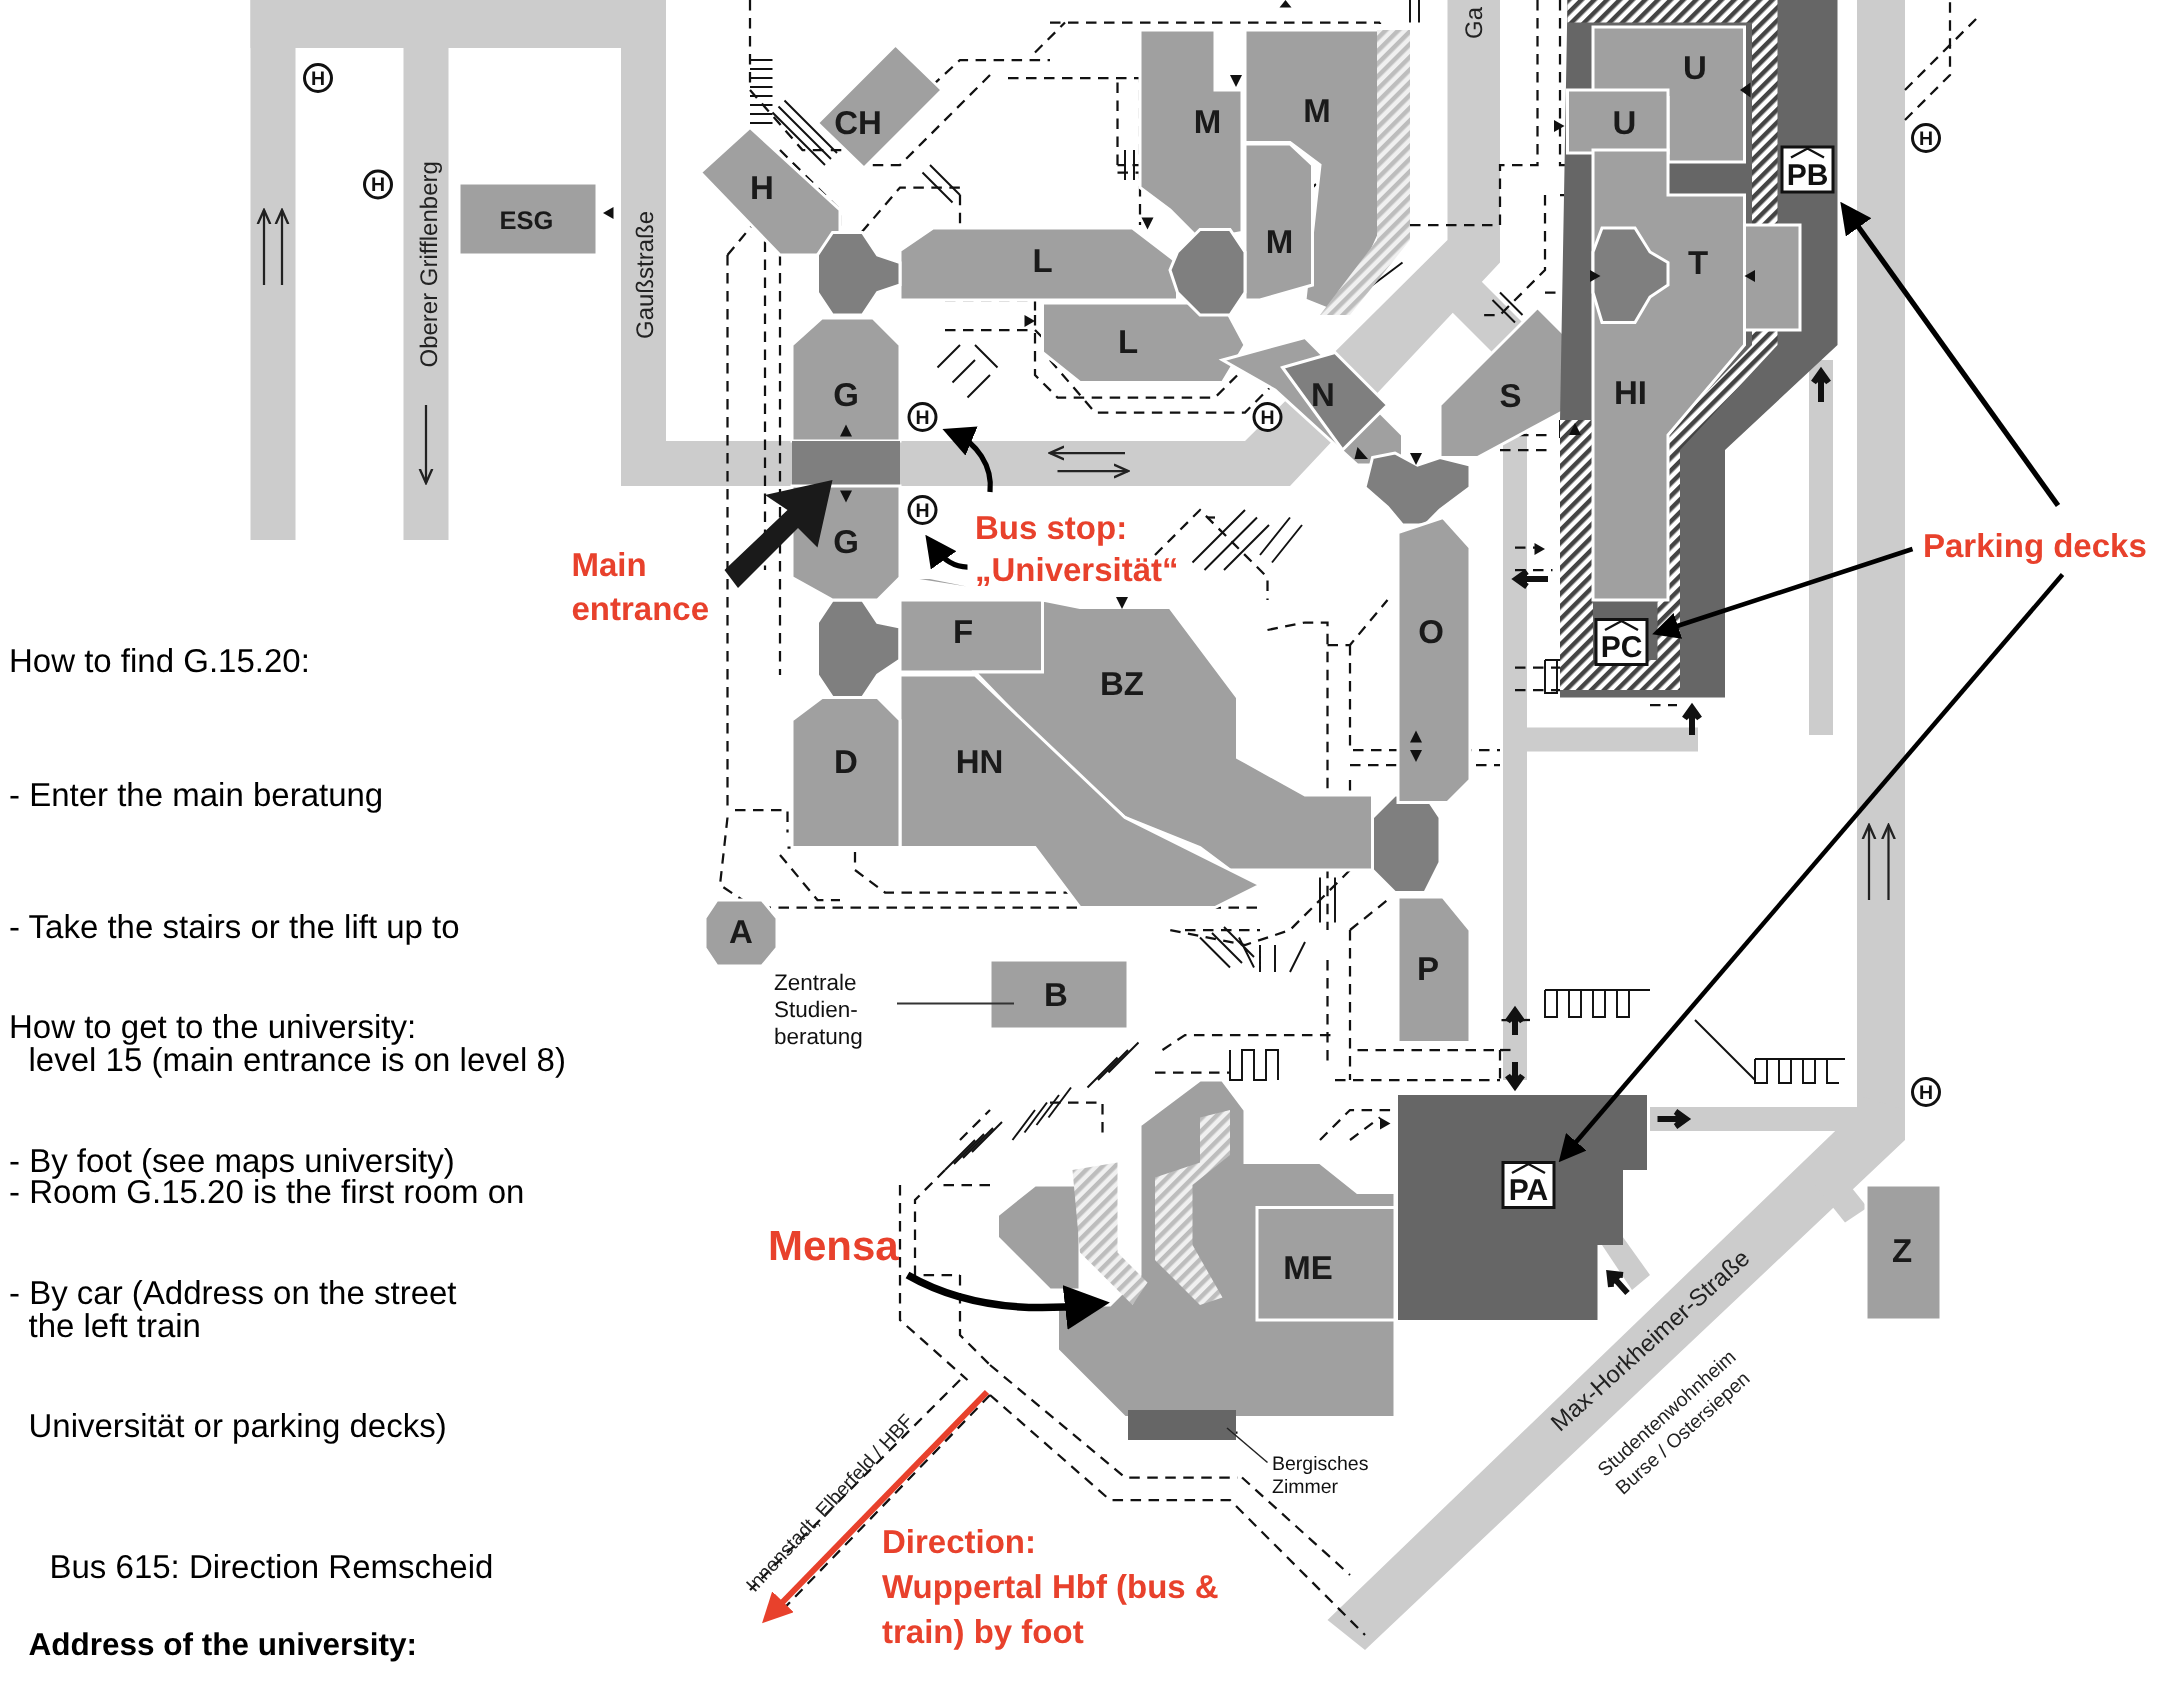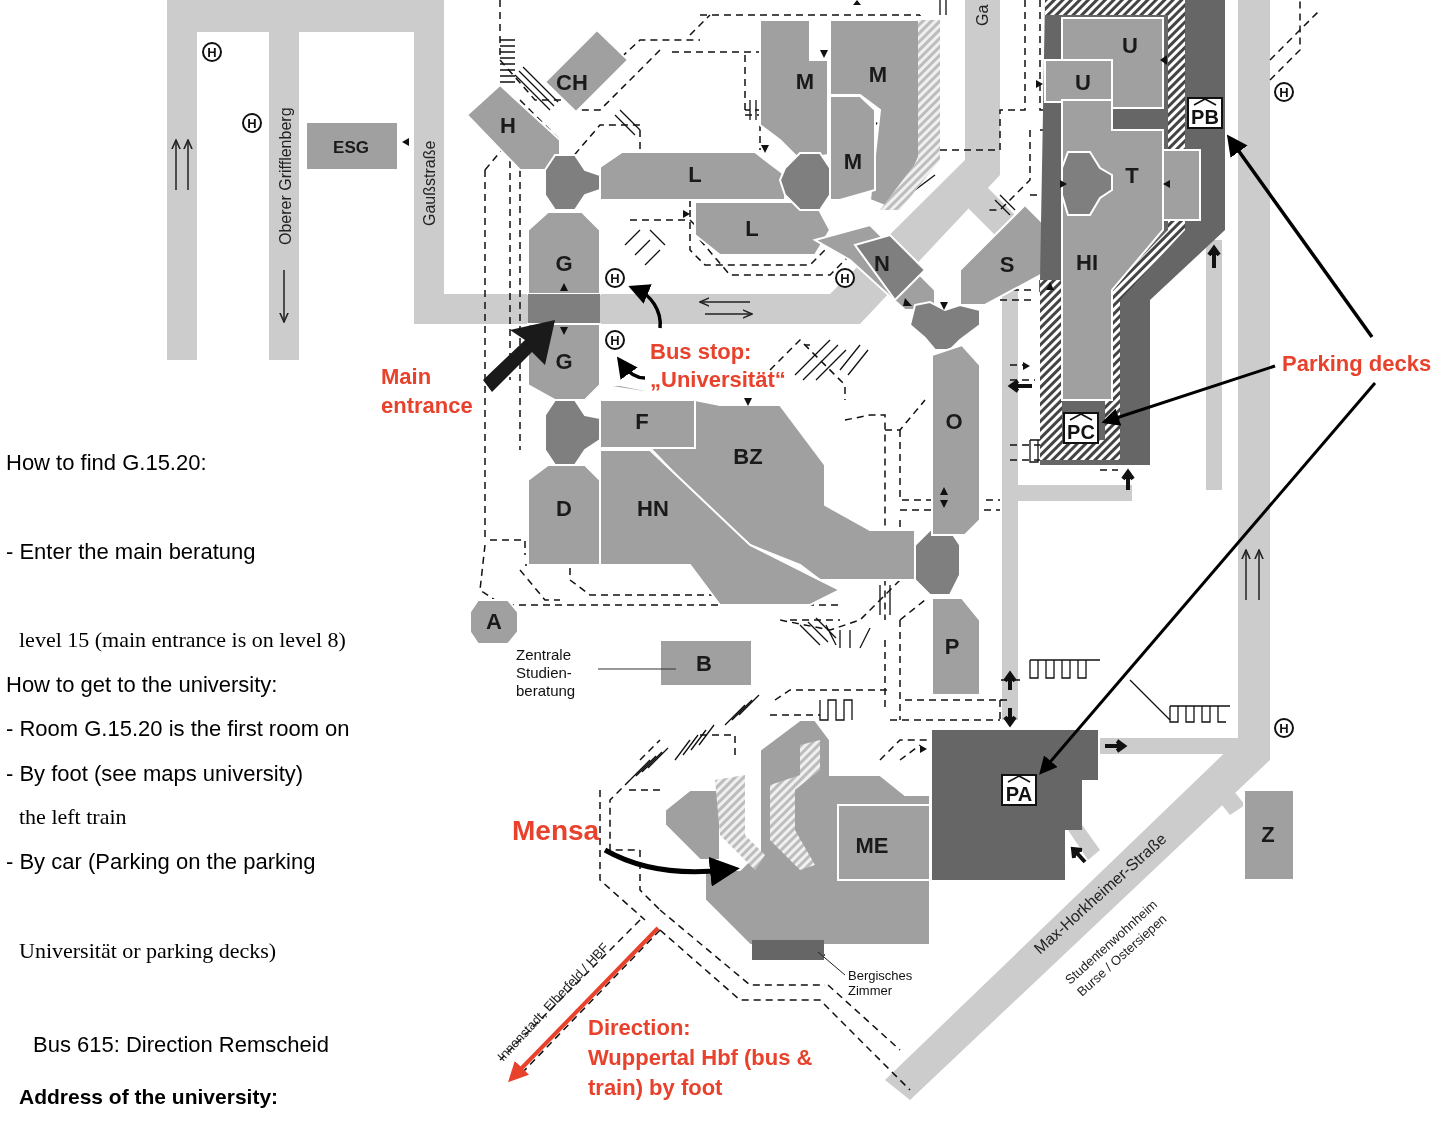--- a/index.html
+++ b/index.html
@@ -21,21 +21,21 @@
   .hstop circle { fill: #fff; stroke: #111; stroke-width: 2; }
   .hstop text { font-family: "Liberation Sans", sans-serif; font-weight: bold; font-size: 13px; fill: #111; text-anchor: middle; dominant-baseline: central; }
   .pk rect { fill: #fff; stroke: #111; stroke-width: 2; }
   .pk text { font-family: "Liberation Sans", sans-serif; font-weight: bold; font-size: 20px; fill: #111; text-anchor: middle; dominant-baseline: central; }
   .pk path { fill: none; stroke: #111; stroke-width: 1.6; }
   .arrow { stroke: #000; stroke-width: 3.5; fill: none; }
   .tri { fill: #111; }
   .info { position: absolute; font-family: "Liberation Sans", sans-serif; color: #000; font-size: 22px; line-height: 29.5px; white-space: pre; }
   .info.bold { font-weight: bold; font-size: 21px; line-height: 29px; }
   .info .ln { display: block; }
-  .ind1 { padding-left: 13px; font-family: Liberation Serif, serif; }
+  .ind1 { padding-left: 13px; }
   .ind2 { padding-left: 27px; }
 </style>
 </head>
 <body>
 
 <svg id="map" width="1456" height="1134" viewBox="0 0 1456 1134">
   <defs>
     <pattern id="hatch" width="6" height="6" patternUnits="userSpaceOnUse" patternTransform="rotate(45)">
       <rect width="6" height="6" fill="#ffffff"></rect>
       <rect width="3" height="6" fill="#444"></rect>
@@ -400,32 +400,33 @@
     <text class="red" x="650" y="359">Bus stop:</text>
     <text class="red" x="650" y="387">„Universität“</text>
     <text class="red" x="1282" y="371">Parking decks</text>
     <text class="red red-big" x="512" y="840">Mensa</text>
     <text class="red" x="588" y="1035">Direction:</text>
     <text class="red" x="588" y="1065">Wuppertal Hbf (bus &amp;</text>
     <text class="red" x="588" y="1095">train) by foot</text>
   </g>
 </svg>
 
-<div class="info" style="left:6px; top:389px;">
+<div class="info" style="left:6px; top:367px;">
   <span class="ln">How to find G.15.20:</span>
   <span class="ln">- Enter the main beratung</span>
+  <span class="ln">- Take the stairs or the lift up to</span>
   <span class="ln ind1">level 15 (main entrance is on level 8)</span>
   <span class="ln">- Room G.15.20 is the first room on</span>
   <span class="ln ind1">the left train</span>
 </div>
 
 <div class="info" style="left:6px; top:611px;">
   <span class="ln">How to get to the university:</span>
   <span class="ln">- By foot (see maps university)</span>
-  <span class="ln">- By car (Parking on the parking</span>
+  <span class="ln">- By car (Address on the street</span>
   <span class="ln ind1">Universität or parking decks)</span>
   <span class="ln ind2" style="margin-top:6px">Bus 615: Direction Remscheid</span>
   
   
   
   
 </div>
 
 <div class="info bold" style="left:19px; top:1024px;">
   <span class="ln">Address of the university:</span>

